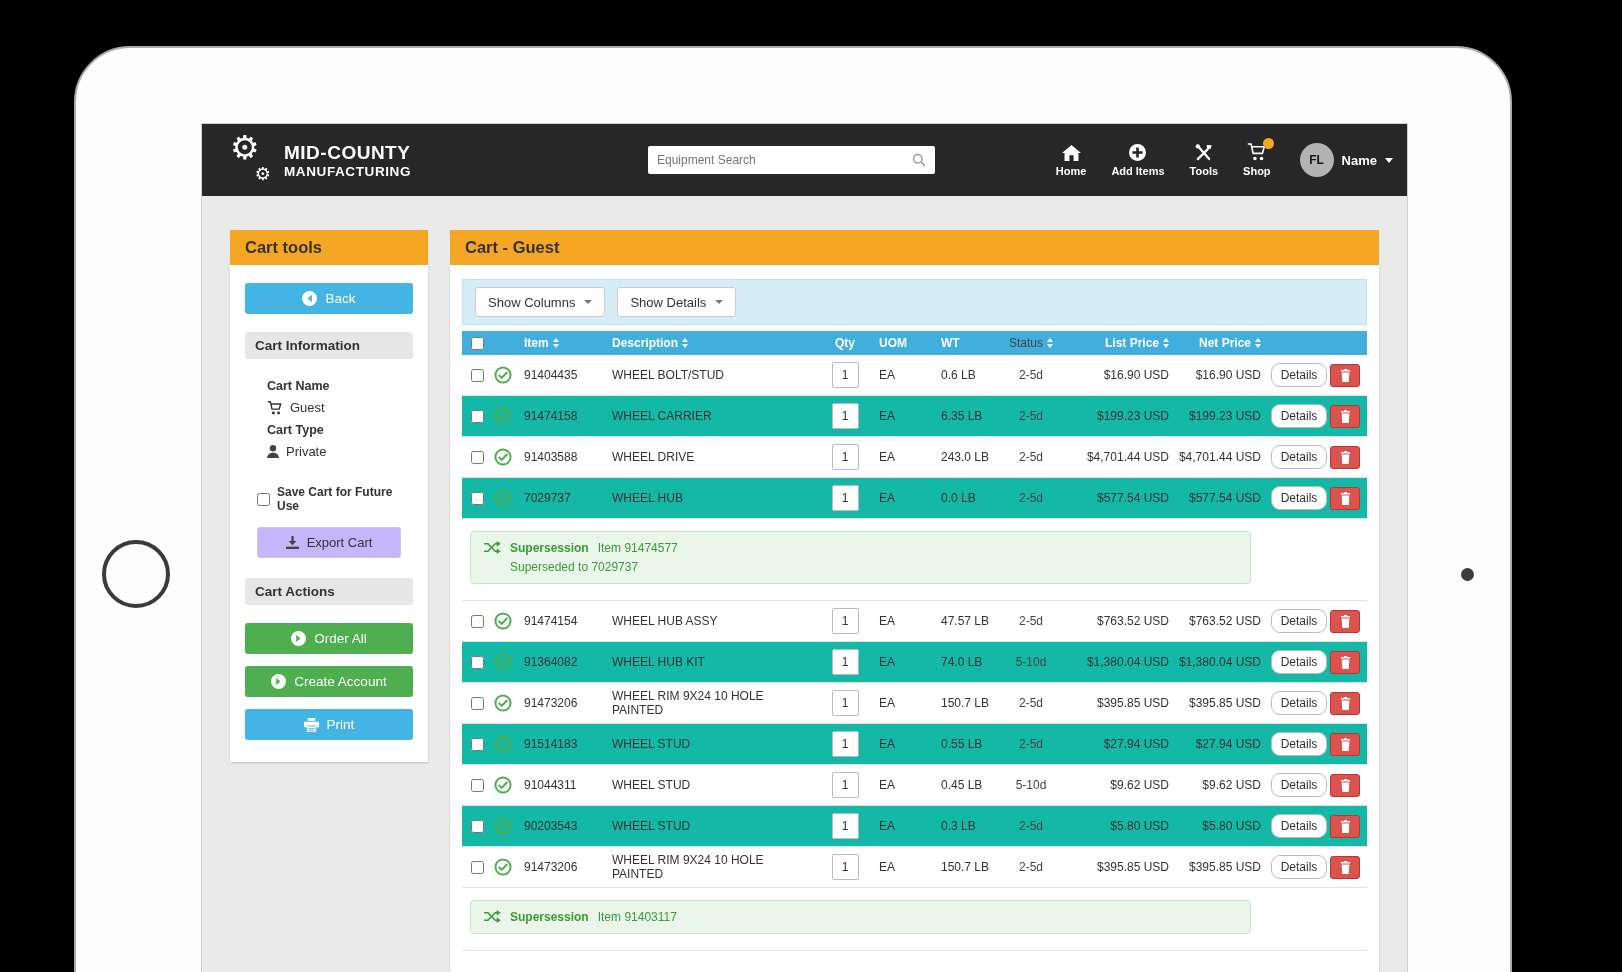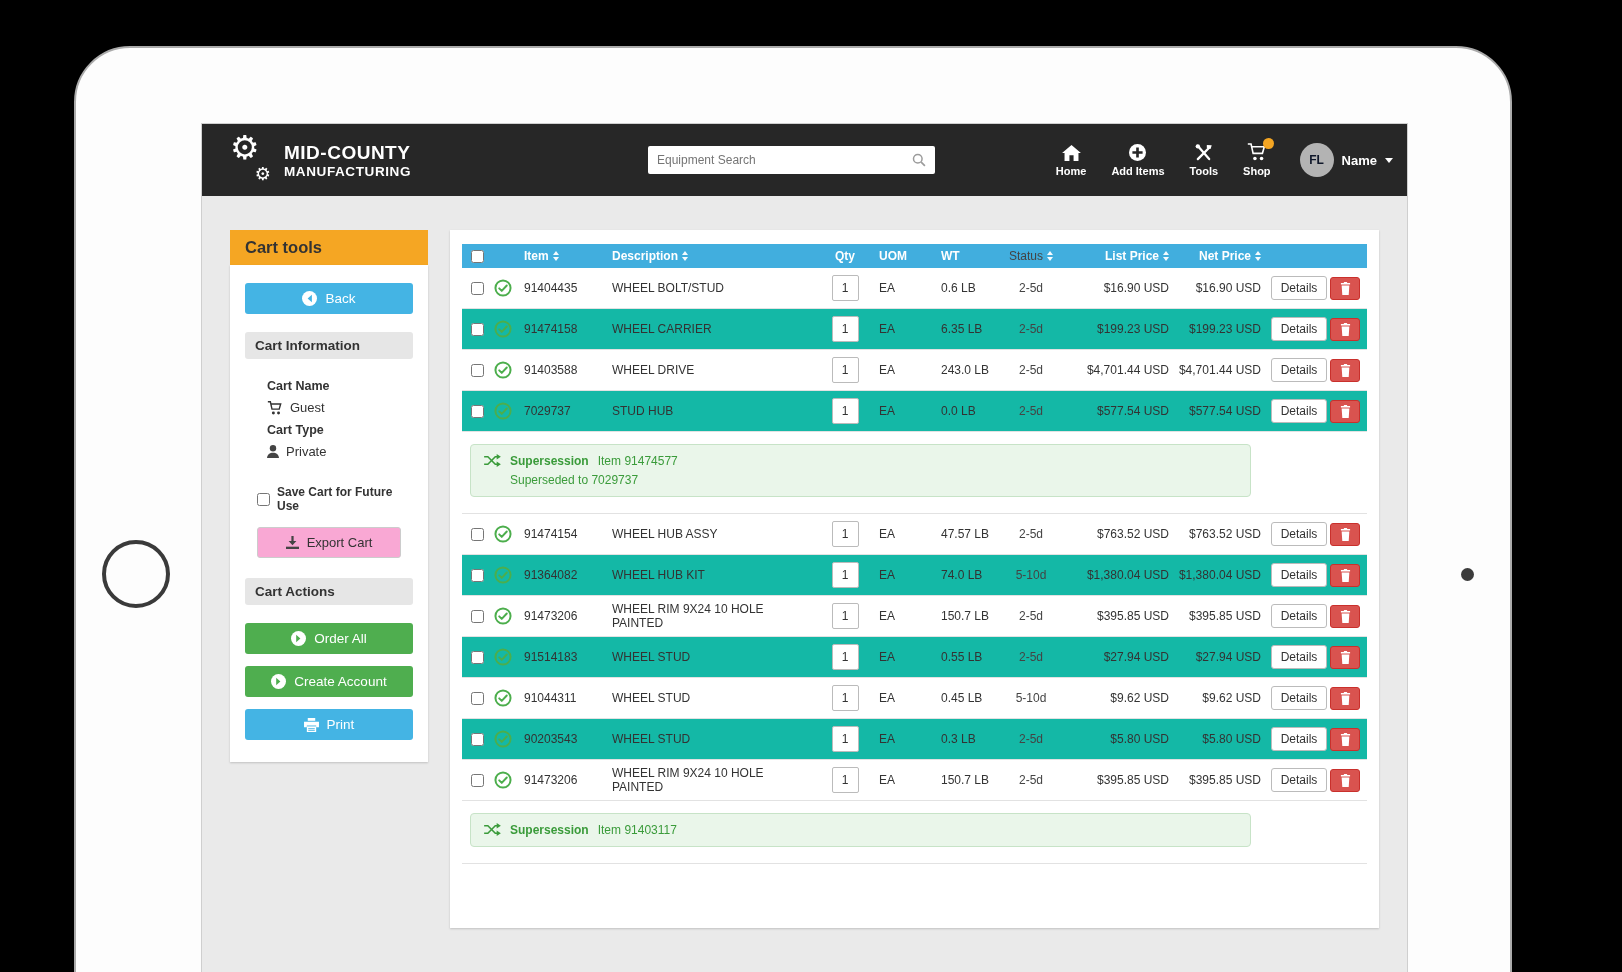--- a/index.html
+++ b/index.html
@@ -48,21 +48,21 @@
   
   .sidebar { width:198px; flex:none; }
   .panel-hd { height:35px; background:#F5A623; display:flex; align-items:center;
     padding-left:15px; font-size:16.5px; font-weight:bold; color:#333; }
   .side-card { background:#fff; padding:18px 15px 22px; box-shadow:0 1px 2px rgba(0,0,0,.18); }
   .btn { width:100%; height:31px; border:0; border-radius:3px; font-size:13.5px;
     display:flex; align-items:center; justify-content:center; gap:8px; cursor:pointer;
     font-family:"Liberation Sans", sans-serif; }
   .btn.blue { background:#44B4E4; color:#fff; }
   .btn.green { background:#4FAE4F; color:#fff; }
-  .btn.outline { background:#f9a8d4; color:#333; border:1px solid #ccc; font-size:13px; }
+  .btn.outline { background:#c4b5fd; color:#333; border:1px solid #ccc; font-size:13px; }
   .mb18 { margin-bottom:18px; } .mb12 { margin-bottom:12px; }
   .section-hd { background:#E6E6E6; border-radius:3px; padding:6px 10px; font-size:13.5px;
     font-weight:bold; color:#333; margin-bottom:10px; }
   .info { padding:2px 12px 4px; }
   .info .lbl { font-size:12.5px; font-weight:bold; color:#333; margin:8px 0 7px 10px; }
   .info .val { font-size:13px; color:#333; display:flex; align-items:center; gap:7px;
     margin:0 0 6px 10px; }
   .save-row { display:flex; align-items:center; gap:7px; margin:16px 12px 14px;
     font-size:12px; font-weight:bold; color:#333; cursor:pointer; }
   .export-wrap { margin:0 12px 20px; }
@@ -97,21 +97,21 @@
   .c-status { width:64px; text-align:center; font-size:12px; font-weight:normal; color:#444;
     justify-content:center; }
   .c-list { width:108px; text-align:right; padding-right:2px; font-size:12px;
     justify-content:flex-end; }
   .c-net { width:100px; text-align:right; padding-right:10px; font-size:12px;
     justify-content:flex-end; }
   .c-details { width:56px; display:flex; justify-content:center; }
   .c-trash { width:36px; display:flex; justify-content:center; }
   .qty-input { width:27px; height:26px; border:1px solid #bbb; border-radius:2px;
     font-size:12px; text-align:center; color:#333; font-family:"Liberation Sans", sans-serif; }
-  .btn-details { background:#fff; border:1px solid #bbb; border-radius:3px; padding:4px 9px;
+  .btn-details { background:#fff; border:1px solid #bbb; border-radius:9px; padding:4px 9px;
     font-size:12px; color:#333; cursor:pointer; font-family:"Liberation Sans", sans-serif; }
   .btn-trash { width:30px; height:23px; background:#D9534F; border:1px solid #c9302c;
     border-radius:3px; display:flex; align-items:center; justify-content:center; cursor:pointer; }
   .sort { display:inline-flex; flex-direction:column; gap:2px; }
   .sort i { display:block; width:0; height:0; border-left:3.5px solid transparent;
     border-right:3.5px solid transparent; }
   .sort .up { border-bottom:4px solid rgba(255,255,255,.95); }
   .sort .dn { border-top:4px solid rgba(255,255,255,.95); }
 
   
@@ -276,22 +276,33 @@
                 <path fill="#fff" d="M0 4h16v6h-3V8H3v2H0z"></path>
                 <path fill="#fff" d="M3 9h10v6H3z"></path>
                 <path fill="#44B4E4" d="M4.5 11h7v1h-7zM4.5 13h7v1h-7z"></path>
               </svg>
             <span>Print</span>
           </button>
         </div>
       </aside>
 
       <section class="main-panel">
+        <div class="panel-hd">Cart - Guest</div>
         <div class="main-card">
 
+          <div class="toolbar">
+            <button class="dd-btn">
+              <span>Show Columns</span>
+              <span class="caret-g"></span>
+            </button>
+            <button class="dd-btn">
+              <span>Show Details</span>
+              <span class="caret-g"></span>
+            </button>
+          </div>
 
           <div class="thead">
             <div class="c-check">
                 <input type="checkbox" style="">
               </div>
             <div class="c-ok"></div>
             <div style="display:contents"><div class="c-item hcell">
                   <span>Item</span>
                   <span class="sort">
                     <i class="up"></i>
@@ -433,21 +444,21 @@
     <div class="c-check">
                   <input type="checkbox" style="">
                 </div>
     <div class="c-ok">
       <svg width="18" height="18" viewBox="0 0 20 20">
         <circle cx="10" cy="10" r="8.4" fill="none" stroke="#4CAE4C" stroke-width="2.2"></circle>
         <path d="M5.8 10.4l2.8 2.8 5.6-6" fill="none" stroke="#4CAE4C" stroke-width="2.2" stroke-linecap="round" stroke-linejoin="round"></path>
       </svg>
     </div>
     <div class="c-item">7029737</div>
-    <div class="c-desc">STUD HUB</div>
+    <div class="c-desc">WHEEL HUB</div>
     <div class="c-qty">
                   <input class="qty-input" value="1" style="">
                 </div>
     <div class="c-uom">EA</div>
     <div class="c-wt">0.0 LB</div>
     <div class="c-status">2-5d</div>
     <div class="c-list">$577.54 USD</div>
     <div class="c-net">$577.54 USD</div>
     <div class="c-details">
                   <button class="btn-details">Details</button>

